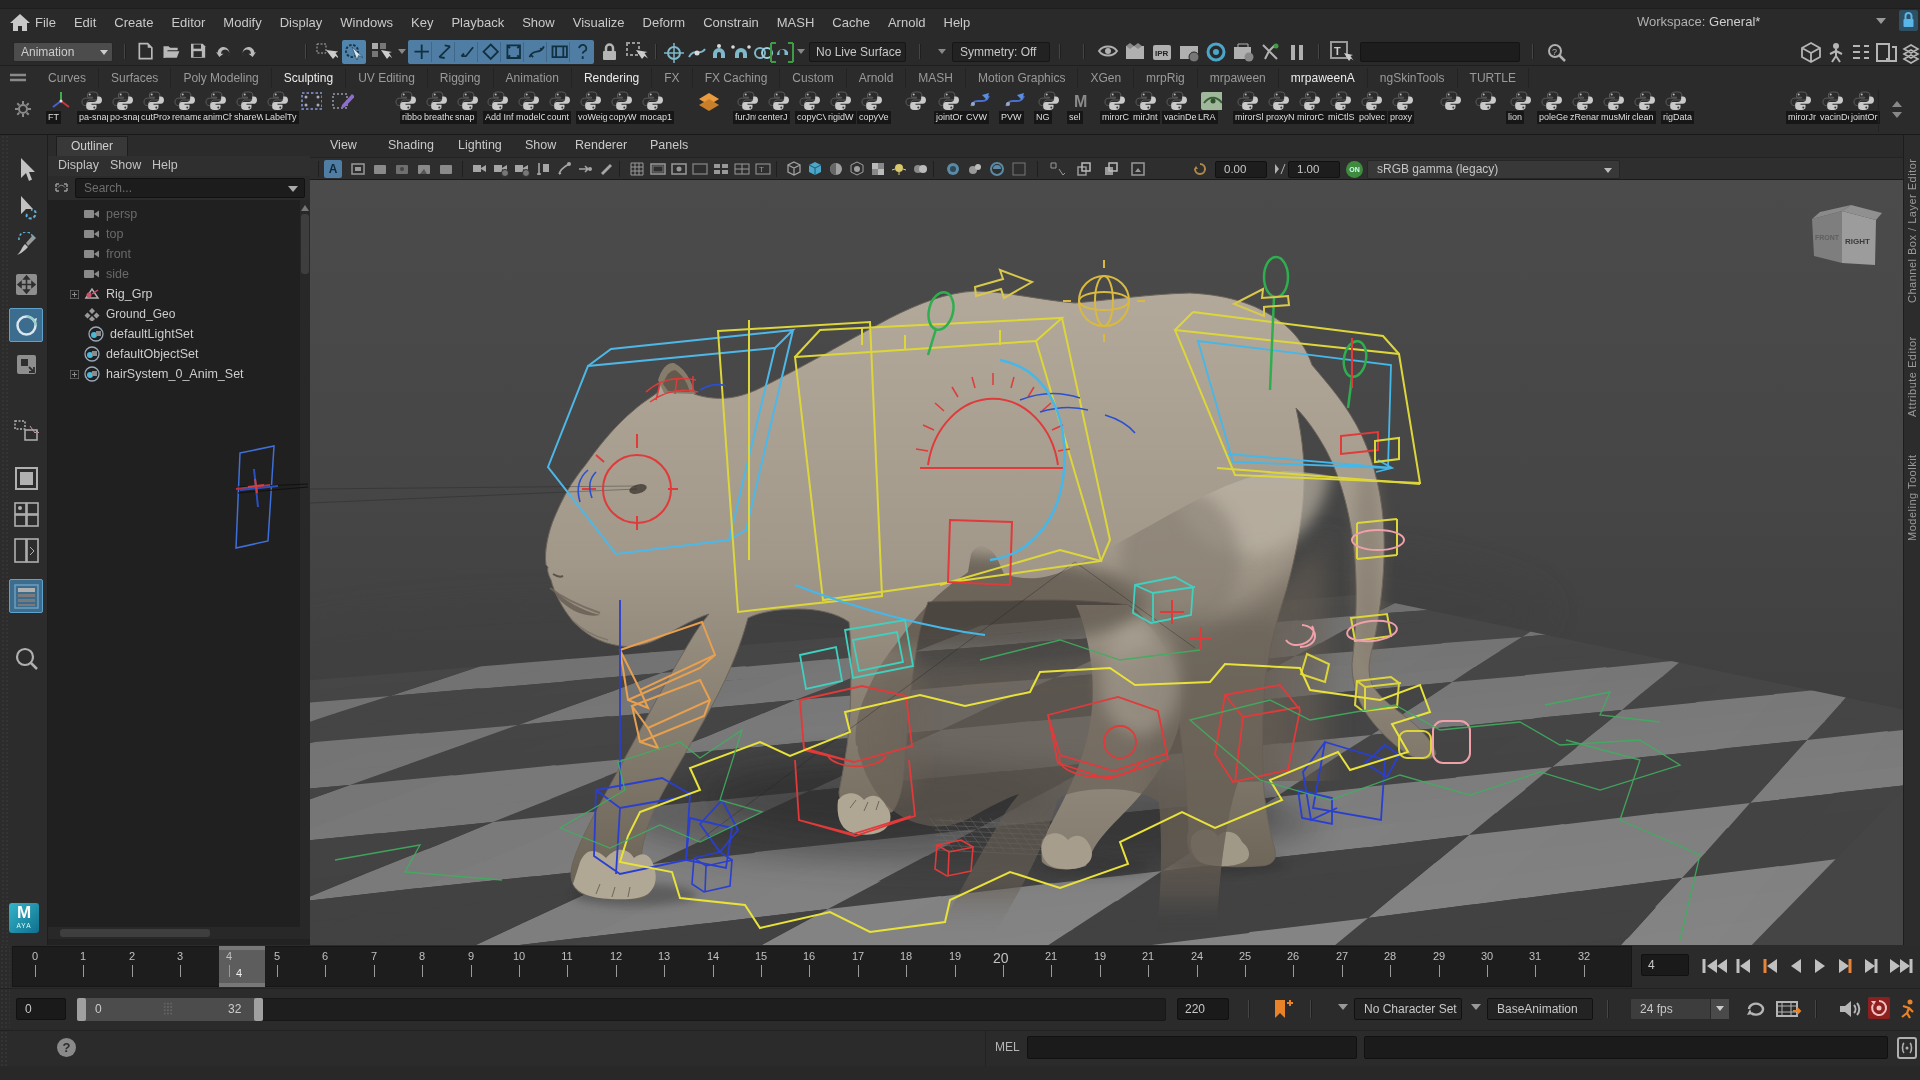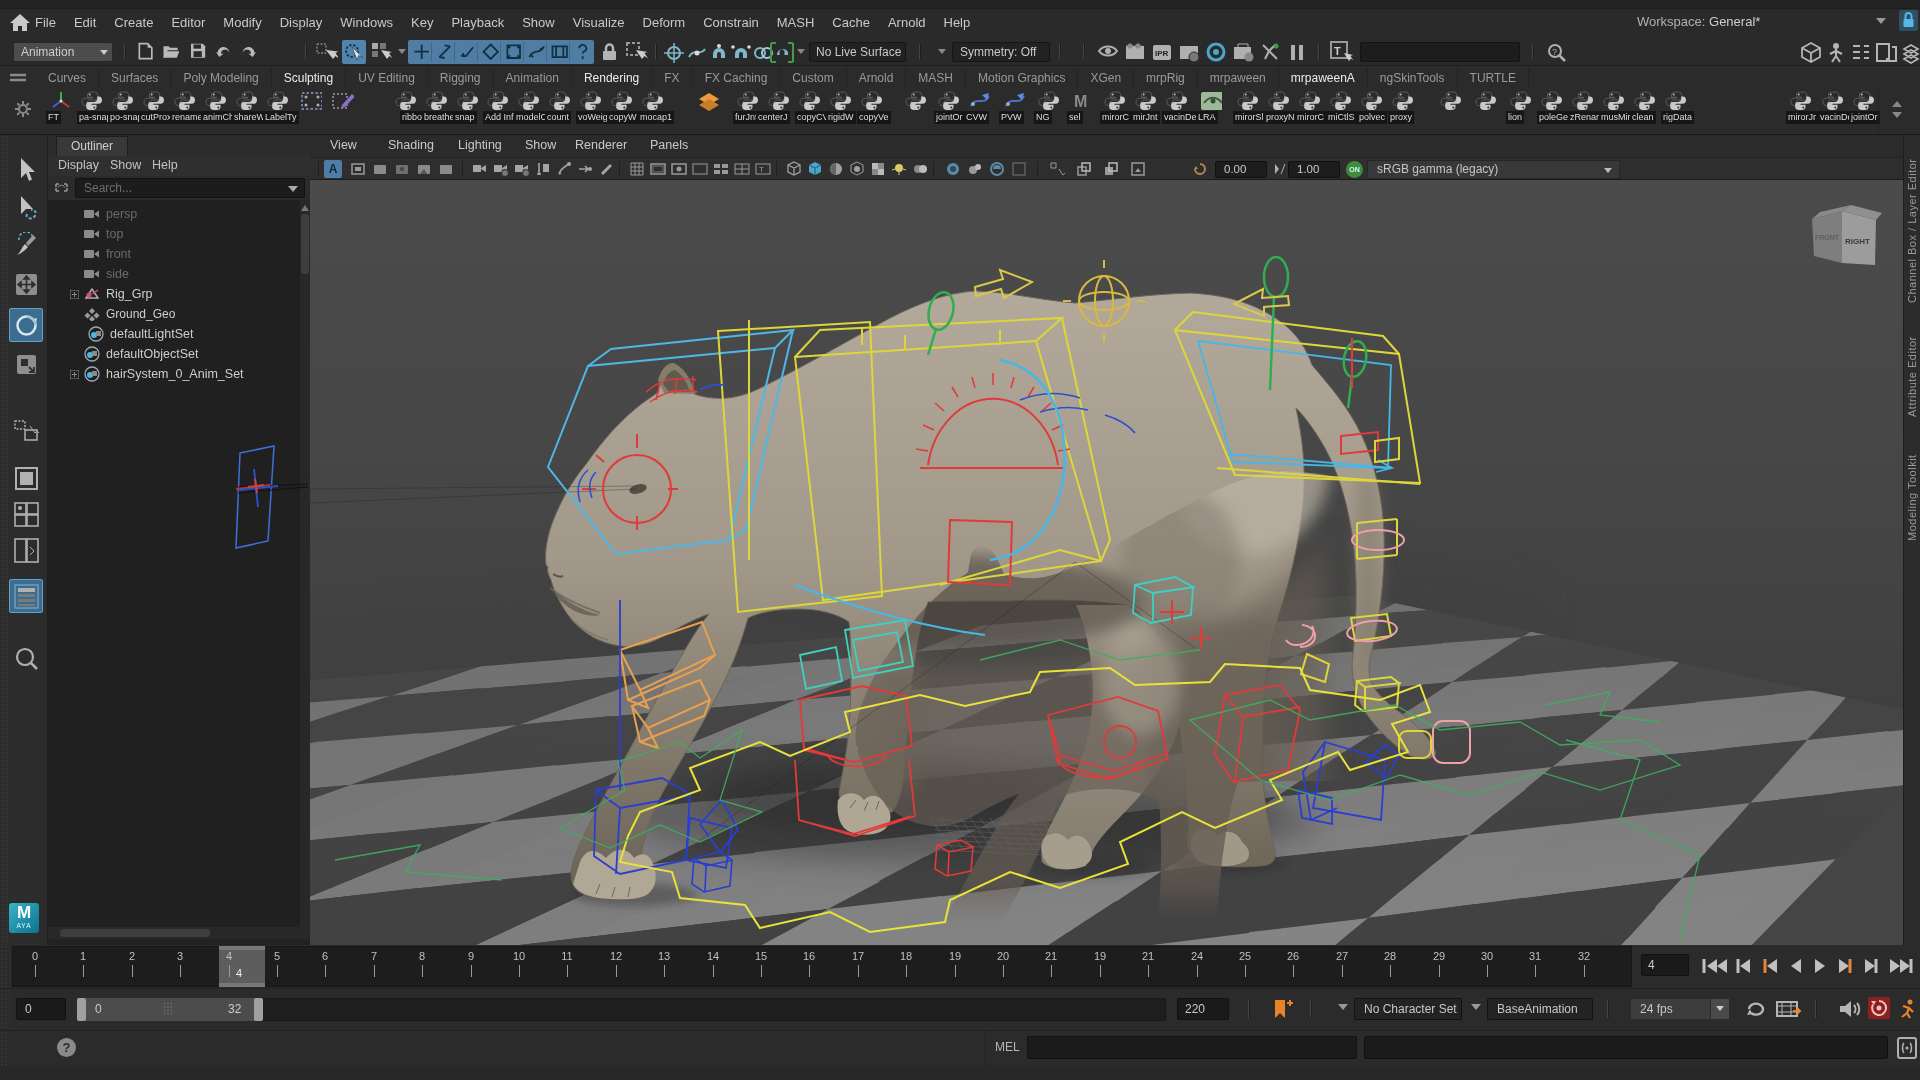--- a/index.html
+++ b/index.html
@@ -844,21 +844,21 @@
     <div class="abs" style="left:751px;top:5px;width:20px;text-align:center;color:#c0c0c0;font-size:11px">15</div>
     <div class="abs" style="left:761px;top:20px;width:1px;height:12px;background:#9a9a9a"></div>
     <div class="abs" style="left:799px;top:5px;width:20px;text-align:center;color:#c0c0c0;font-size:11px">16</div>
     <div class="abs" style="left:809px;top:20px;width:1px;height:12px;background:#9a9a9a"></div>
     <div class="abs" style="left:848px;top:5px;width:20px;text-align:center;color:#c0c0c0;font-size:11px">17</div>
     <div class="abs" style="left:858px;top:20px;width:1px;height:12px;background:#9a9a9a"></div>
     <div class="abs" style="left:896px;top:5px;width:20px;text-align:center;color:#c0c0c0;font-size:11px">18</div>
     <div class="abs" style="left:906px;top:20px;width:1px;height:12px;background:#9a9a9a"></div>
     <div class="abs" style="left:945px;top:5px;width:20px;text-align:center;color:#c0c0c0;font-size:11px">19</div>
     <div class="abs" style="left:955px;top:20px;width:1px;height:12px;background:#9a9a9a"></div>
-    <div class="abs" style="left:993px;top:5px;width:20px;text-align:center;color:#c0c0c0;font-size:11px">20</div>
+    <div class="abs" style="left:993px;top:5px;width:20px;text-align:left;color:#c0c0c0;font-size:14px">20</div>
     <div class="abs" style="left:1003px;top:20px;width:1px;height:12px;background:#9a9a9a"></div>
     <div class="abs" style="left:1041px;top:5px;width:20px;text-align:center;color:#c0c0c0;font-size:11px">21</div>
     <div class="abs" style="left:1051px;top:20px;width:1px;height:12px;background:#9a9a9a"></div>
     <div class="abs" style="left:1090px;top:5px;width:20px;text-align:center;color:#c0c0c0;font-size:11px">19</div>
     <div class="abs" style="left:1100px;top:20px;width:1px;height:12px;background:#9a9a9a"></div>
     <div class="abs" style="left:1138px;top:5px;width:20px;text-align:center;color:#c0c0c0;font-size:11px">21</div>
     <div class="abs" style="left:1148px;top:20px;width:1px;height:12px;background:#9a9a9a"></div>
     <div class="abs" style="left:1187px;top:5px;width:20px;text-align:center;color:#c0c0c0;font-size:11px">24</div>
     <div class="abs" style="left:1197px;top:20px;width:1px;height:12px;background:#9a9a9a"></div>
     <div class="abs" style="left:1235px;top:5px;width:20px;text-align:center;color:#c0c0c0;font-size:11px">25</div>

